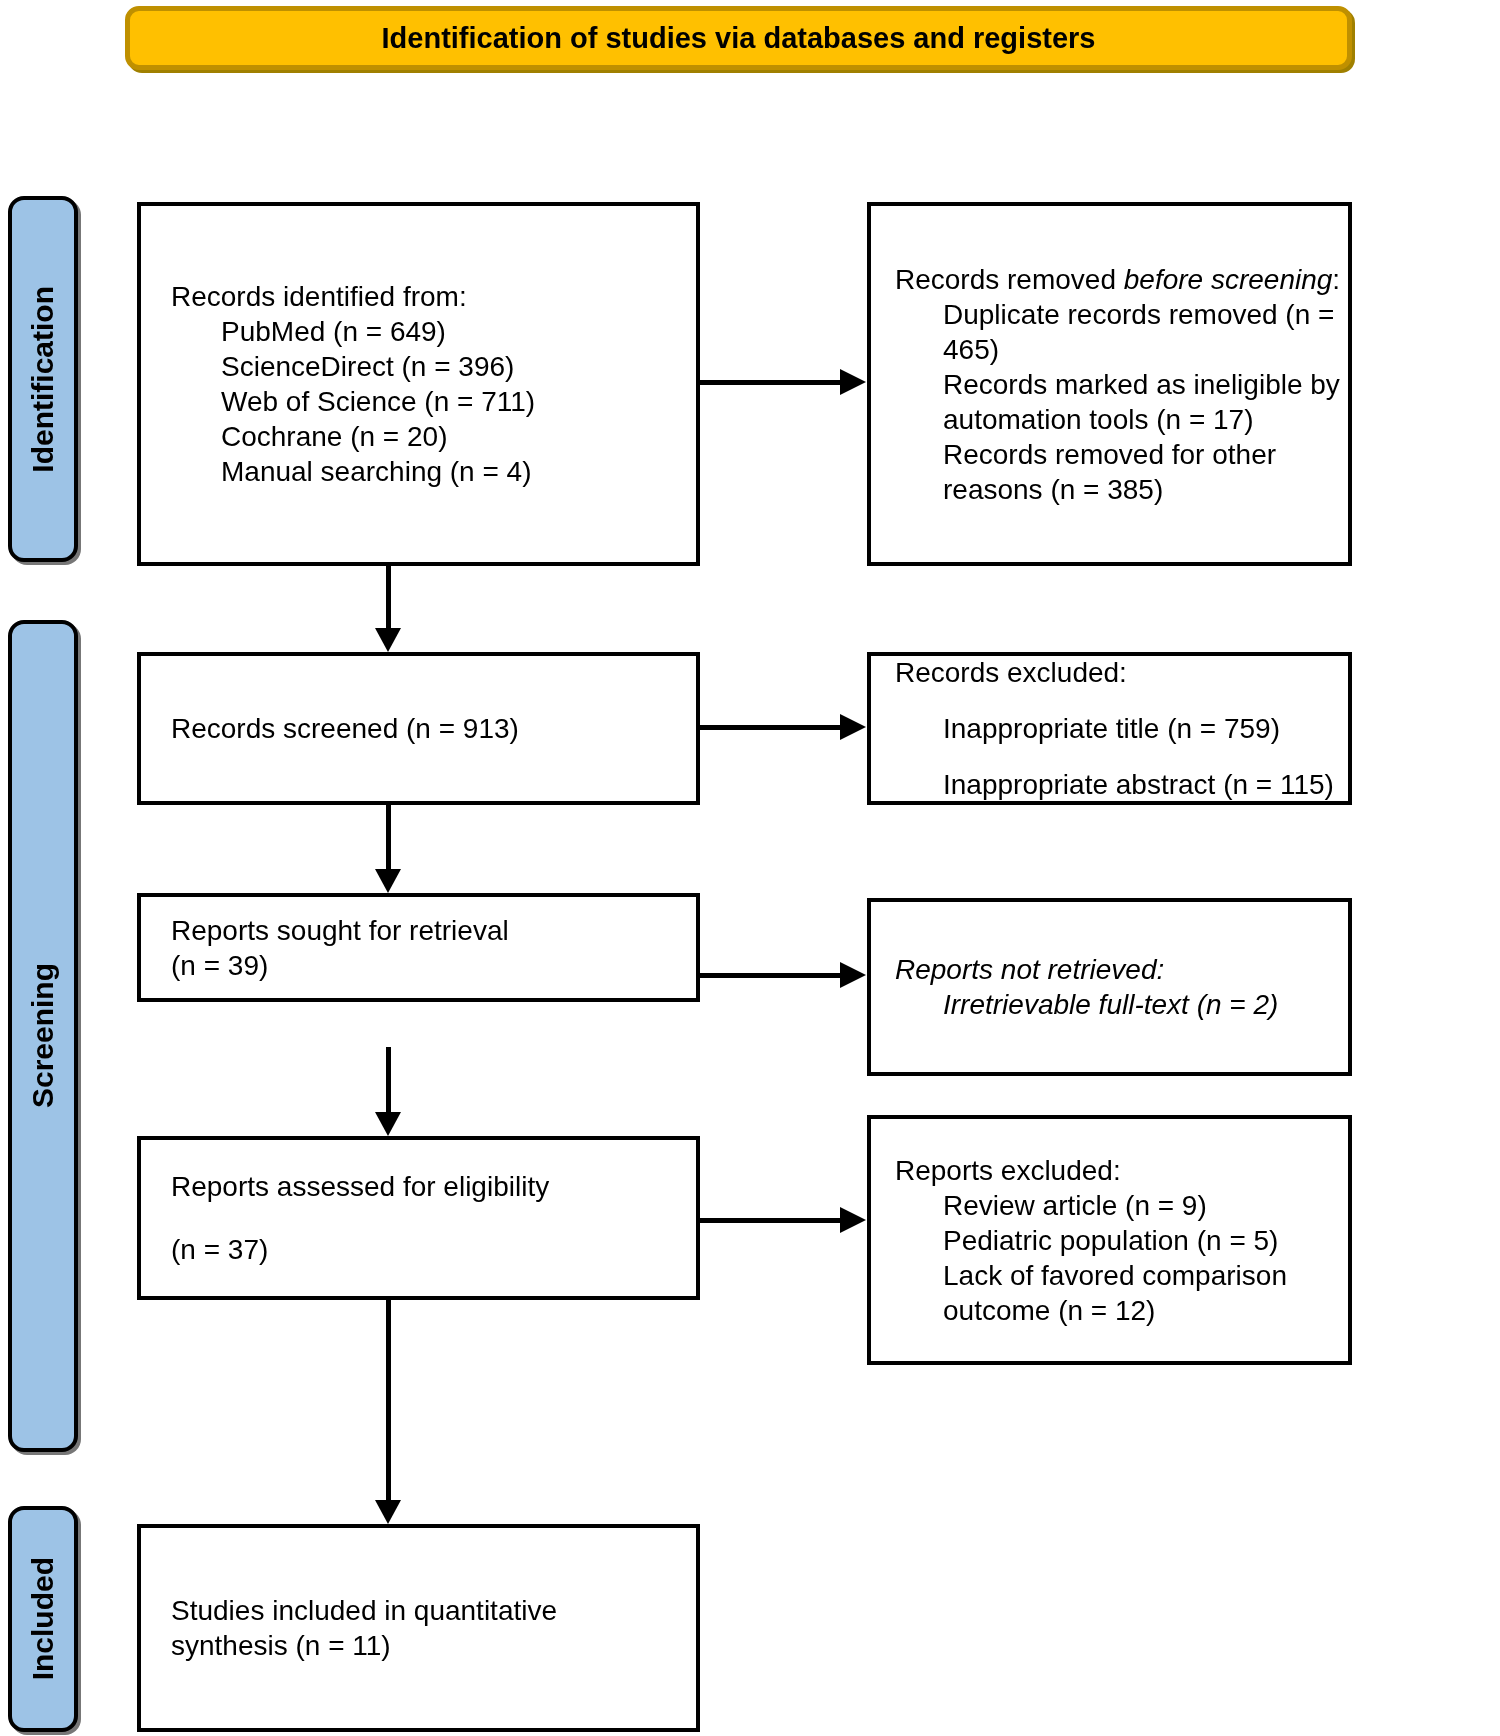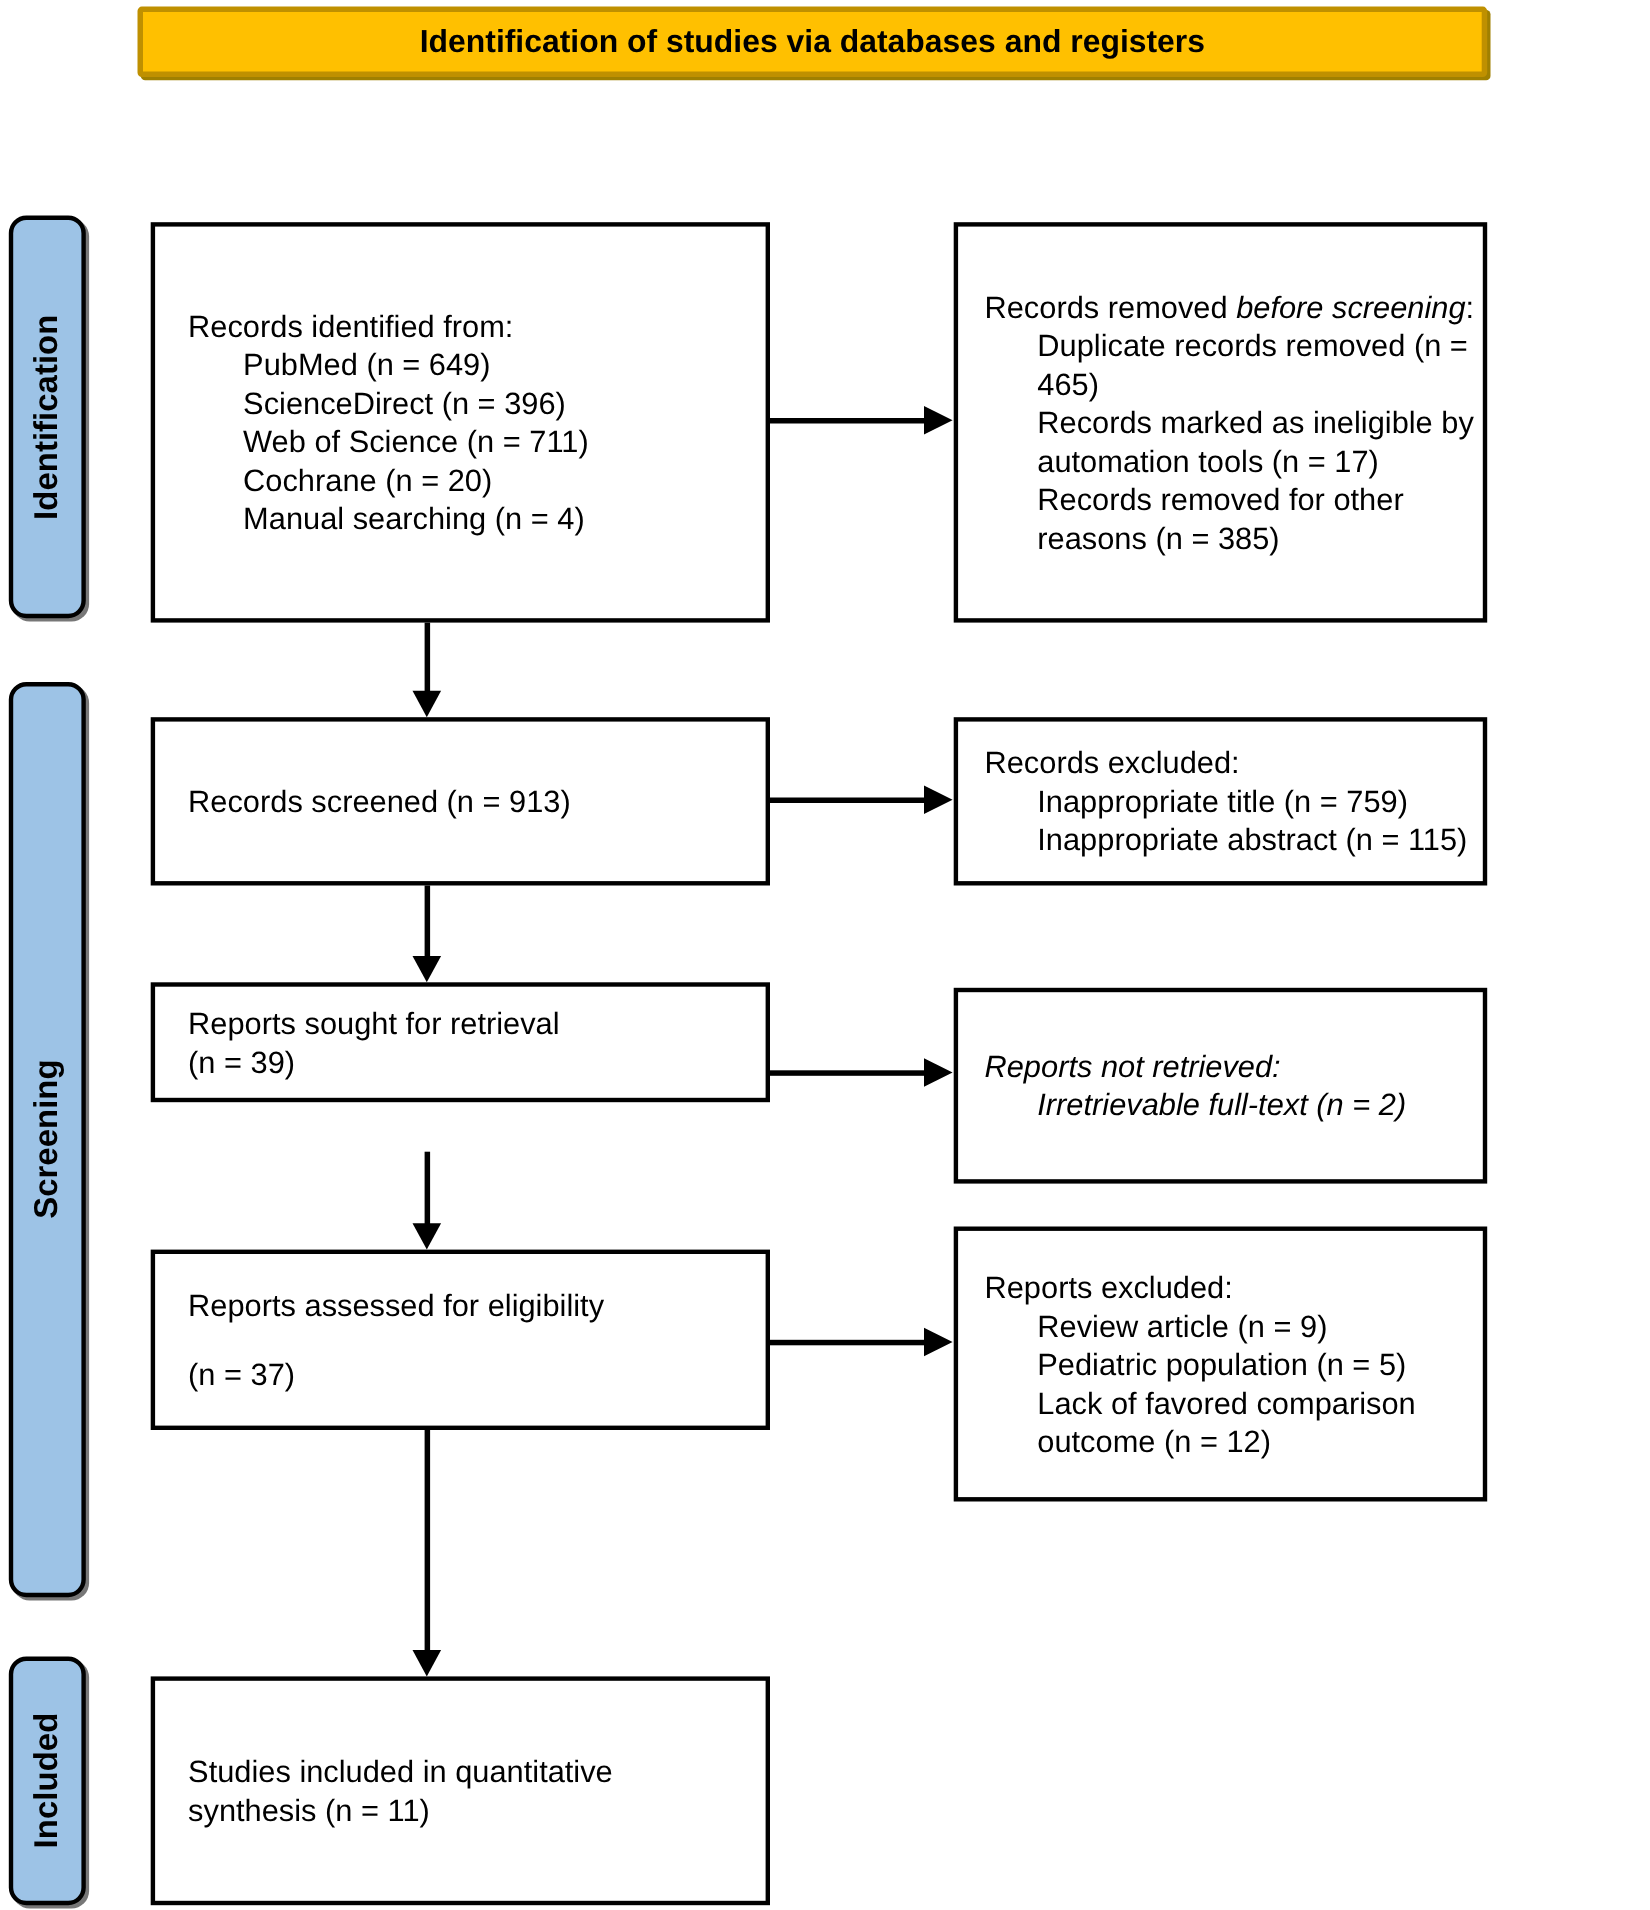--- a/index.html
+++ b/index.html
@@ -3,21 +3,21 @@
 <meta charset="utf-8">
 <style>
   html,body{margin:0;padding:0;background:#ffffff;}
   #stage{
     position:relative;width:1500px;height:1736px;background:#ffffff;
     font-family:"Liberation Sans","DejaVu Sans",sans-serif;color:#000;
   }
   
   .banner{
     position:absolute;left:125px;top:6px;width:1227px;height:64px;
-    background:#FFC000;border:5px solid #BF9000;border-radius:4px;
+    background:#FFC000;border:5px solid #BF9000;border-radius:14px;
     box-sizing:border-box;display:flex;align-items:center;justify-content:center;
     box-shadow:3px 3px 0 #a08000;
   }
   .banner span{font-size:29px;font-weight:bold;}
   
   .band{
     position:absolute;left:8px;width:70px;background:#9DC3E6;
     border:4px solid #000;border-radius:16px;box-sizing:border-box;
     display:flex;align-items:center;justify-content:center;
     box-shadow:3px 3px 0 #777;
@@ -79,21 +79,21 @@
     <div class="line"><span>Records removed </span><i>before screening</i><span>:</span></div>
     <div class="line indent">Duplicate records removed (n = 465)</div>
     <div class="line indent">Records marked as ineligible by automation tools (n = 17)</div>
     <div class="line indent">Records removed for other reasons (n = 385)</div>
   </div>
 
   <div class="box left" style="top:652px;height:153px;">
     <div class="line">Records screened (n = 913)</div>
   </div>
 
-  <div class="box right" style="top:652px;height:153px;">
+  <div class="box right" style="top:652px;height:153px;gap:21px;">
     <div class="line">Records excluded:</div>
     <div class="line indent">Inappropriate title (n = 759)</div>
     <div class="line indent">Inappropriate abstract (n = 115)</div>
   </div>
 
   <div class="box left" style="top:893px;height:109px;">
     <div class="line">Reports sought for retrieval</div>
     <div class="line">(n = 39)</div>
   </div>
 

